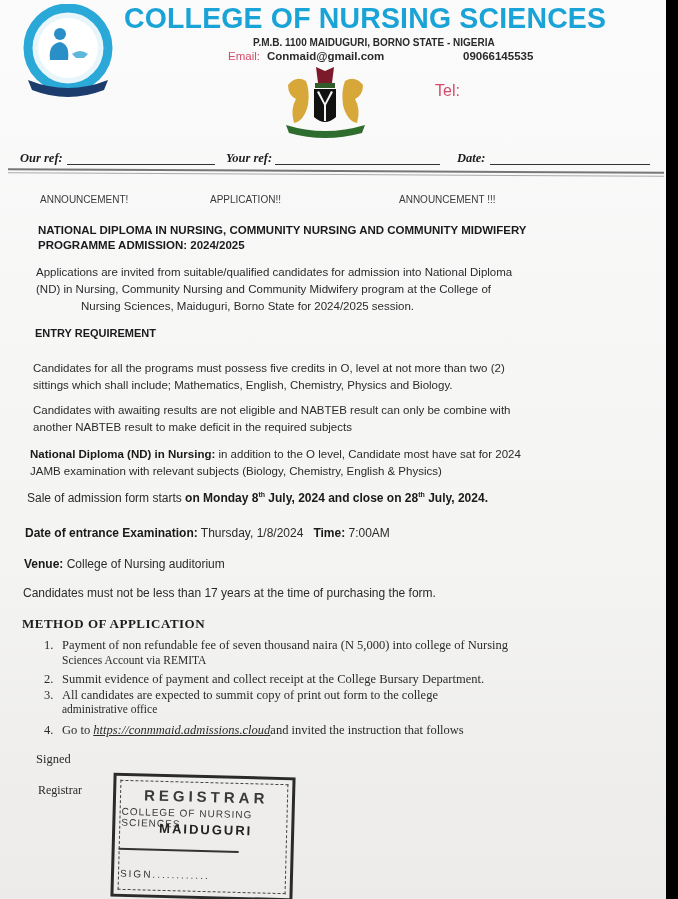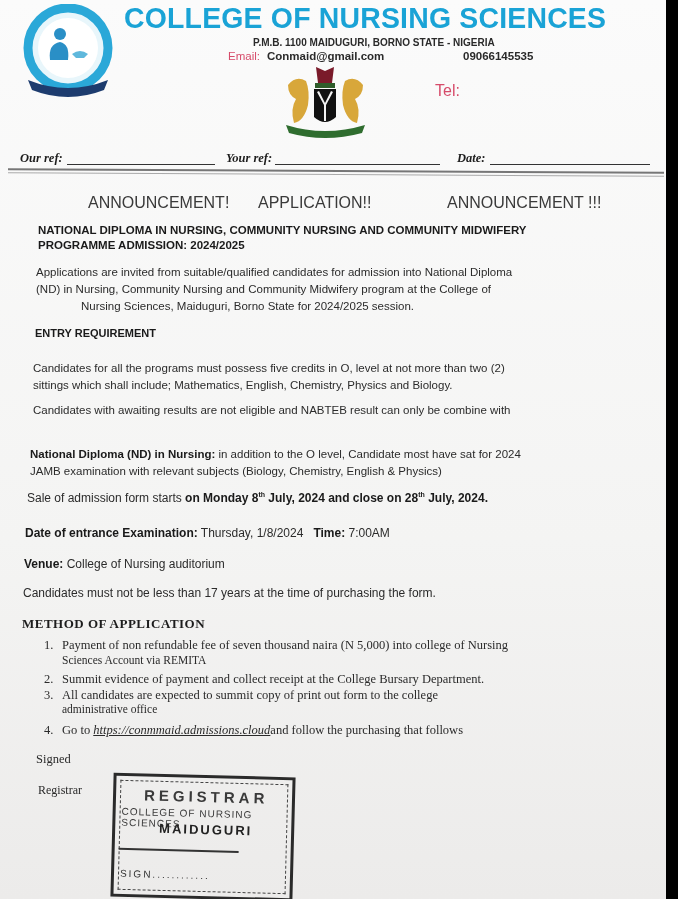--- a/index.html
+++ b/index.html
@@ -11,21 +11,21 @@
   .email-lbl { left:228px; top:50px; font-size:11.5px; color:#d64b6a; }
   .email { left:267px; top:50px; font-size:11.5px; font-weight:bold; color:#2a2a2a; }
   .tel-lbl { left:435px; top:50px; font-size:16px; color:#d64b6a;margin-top:32px; }
   .tel { left:463px; top:50px; font-size:11.5px; font-weight:bold; color:#2a2a2a; }
   .logo { position:absolute; left:20px; top:4px; width:96px; height:96px; }
   .coat { position:absolute; left:278px; top:65px; width:95px; height:75px; }
   .ref { top:151px; font-family:"Liberation Serif", serif; font-style:italic; font-weight:bold; font-size:12.5px; }
   .refline { position:absolute; height:1px; background:#333; top:164px; }
   .rule1 { position:absolute; left:8px; top:170px; width:656px; height:2px; background:#777; transform:rotate(0.3deg); }
   .rule2 { position:absolute; left:8px; top:174px; width:656px; height:1px; background:#aaa; transform:rotate(0.3deg); }
-  .ann { top:194px; font-size:16px; color:#3a3a3a;margin-left:48px; }
+  .ann { top:194px; font-size:10px; color:#3a3a3a; }
   .body { font-size:11.5px; color:#2b2b2b; }
   .b { font-weight:bold; color:#1a1a1a; }
   .meth { left:22px; top:616px; font-family:"Liberation Serif", serif; font-weight:bold; font-size:13px; letter-spacing:0.5px; }
   .list { font-family:"Liberation Serif", serif; font-size:12.5px; color:#2a2a2a; }
   .url { text-decoration:underline; font-style:italic; }
   .stamp { position:absolute; left:112px; top:775px; width:182px; height:124px; border:3px solid #2a2a2a; transform:rotate(1.5deg); box-sizing:border-box; }
   .stamp-inner { position:absolute; left:4px; top:4px; right:4px; bottom:4px; border:1px dashed #444; }
   .stamp .l1 { position:absolute; left:28px; top:10px; font-weight:bold; font-size:15px; letter-spacing:4px; color:#3a3a3a; }
   .stamp .l2 { position:absolute; left:6px; top:30px; font-size:10px; letter-spacing:1px; color:#3a3a3a; }
   .stamp .l3 { position:absolute; left:44px; top:44px; font-weight:bold; font-size:13px; letter-spacing:2px; color:#222; }
@@ -80,20 +80,21 @@
   <div class="abs body b" style="left:38px;top:239px;font-size:11.5px;">PROGRAMME ADMISSION: 2024/2025</div>
 
   <div class="abs body" style="left:36px;top:266px;">Applications are invited from suitable/qualified candidates for admission into National Diploma</div>
   <div class="abs body" style="left:36px;top:283px;">(ND) in Nursing, Community Nursing and Community Midwifery program at the College of</div>
   <div class="abs body" style="left:36px;top:300px;padding-left:45px;">Nursing Sciences, Maiduguri, Borno State for 2024/2025 session.</div>
 
   <div class="abs body b" style="left:35px;top:327px;font-size:11px;">ENTRY REQUIREMENT</div>
   <div class="abs body" style="left:33px;top:362px;">Candidates for all the programs must possess five credits in O, level at not more than two (2)</div>
   <div class="abs body" style="left:33px;top:379px;">sittings which shall include; Mathematics, English, Chemistry, Physics and Biology.</div>
   <div class="abs body" style="left:33px;top:404px;">Candidates with awaiting results are not eligible and NABTEB result can only be combine with</div>
+  <div class="abs body" style="left:33px;top:421px;">another NABTEB result to make deficit in the required subjects</div>
   <div class="abs body" style="left:30px;top:448px;"><span class="b">National Diploma (ND) in Nursing:</span><span> in addition to the O level, Candidate most have sat for 2024</span></div>
   <div class="abs body" style="left:30px;top:465px;">JAMB examination with relevant subjects (Biology, Chemistry, English &amp; Physics)</div>
 
   <div class="abs body" style="left:27px;top:491px;font-size:12px;"><span>Sale of admission form starts </span><span class="b">on Monday 8</span><sup class="b" style="font-size:7px;">th</sup><span class="b"> July, 2024 and close on 28</span><sup class="b" style="font-size:7px;">th</sup><span class="b"> July, 2024.</span></div>
   <div class="abs body" style="left:25px;top:526px;font-size:12px;"><span class="b">Date of entrance Examination:</span><span> Thursday, 1/8/2024</span>&nbsp;&nbsp;&nbsp;<span class="b">Time:</span><span> 7:00AM</span></div>
   <div class="abs body" style="left:24px;top:557px;font-size:12px;"><span class="b">Venue:</span><span> College of Nursing auditorium</span></div>
   <div class="abs body" style="left:23px;top:586px;font-size:12px;">Candidates must not be less than 17 years at the time of purchasing the form.</div>
 
   <div class="abs meth">METHOD OF APPLICATION</div>
 
@@ -102,21 +103,21 @@
   <div class="abs list" style="left:62px;top:654px;font-size:11.5px;">Sciences Account via REMITA</div>
 
   <div class="abs list" style="left:44px;top:672px;">2.</div>
   <div class="abs list" style="left:62px;top:672px;">Summit evidence of payment and collect receipt at the College Bursary Department.</div>
 
   <div class="abs list" style="left:44px;top:688px;">3.</div>
   <div class="abs list" style="left:62px;top:688px;">All candidates are expected to summit copy of print out form to the college</div>
   <div class="abs list" style="left:62px;top:703px;font-size:11.5px;">administrative office</div>
 
   <div class="abs list" style="left:44px;top:723px;">4.</div>
-  <div class="abs list" style="left:62px;top:723px;"><span>Go to </span><span class="url">https://conmmaid.admissions.cloud</span><span>and follow the purchasing that follows</span></div>
+  <div class="abs list" style="left:62px;top:723px;"><span>Go to </span><span class="url">https://conmmaid.admissions.cloud</span><span>and invited the instruction that follows</span></div>
 
   <div class="abs list" style="left:36px;top:752px;">Signed</div>
   <div class="abs list" style="left:38px;top:783px;font-size:12px;">Registrar</div>
 
   <div class="stamp">
     <div class="stamp-inner"></div>
     <div class="l1">REGISTRAR</div>
     <div class="l2">COLLEGE OF NURSING SCIENCES</div>
     <div class="l3">MAIDUGURI</div>
     <div class="sigline"></div>

